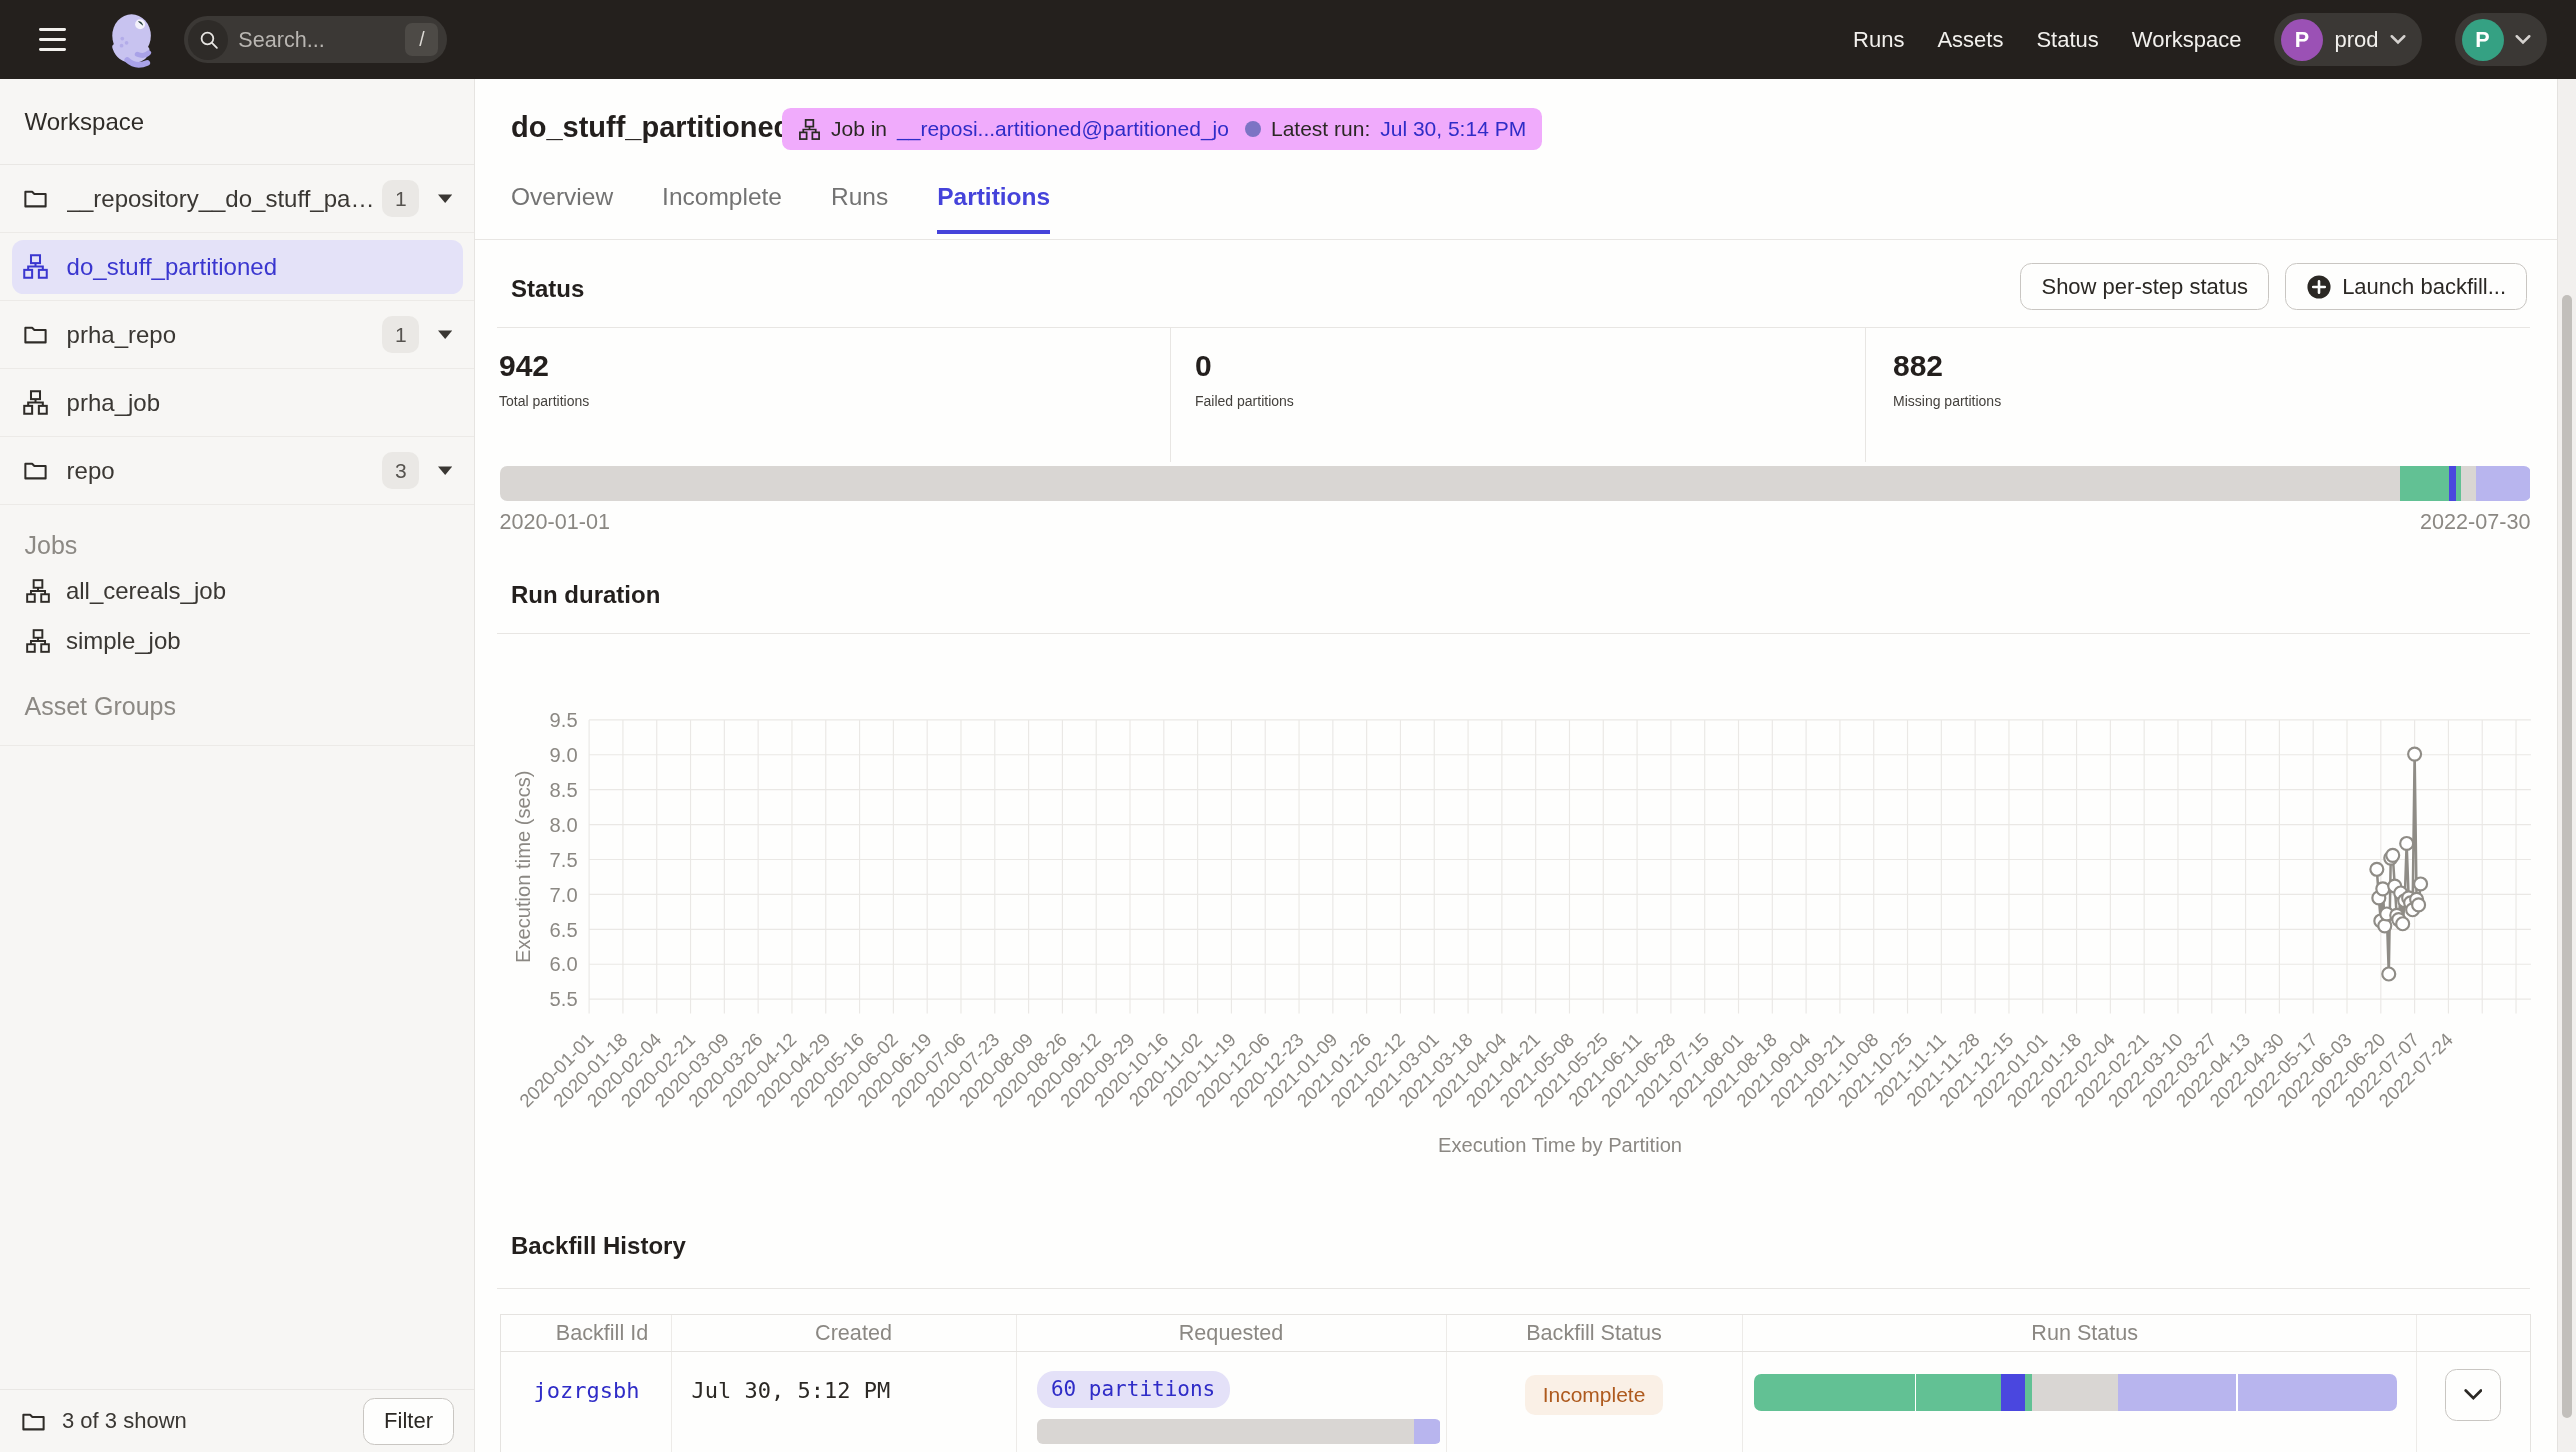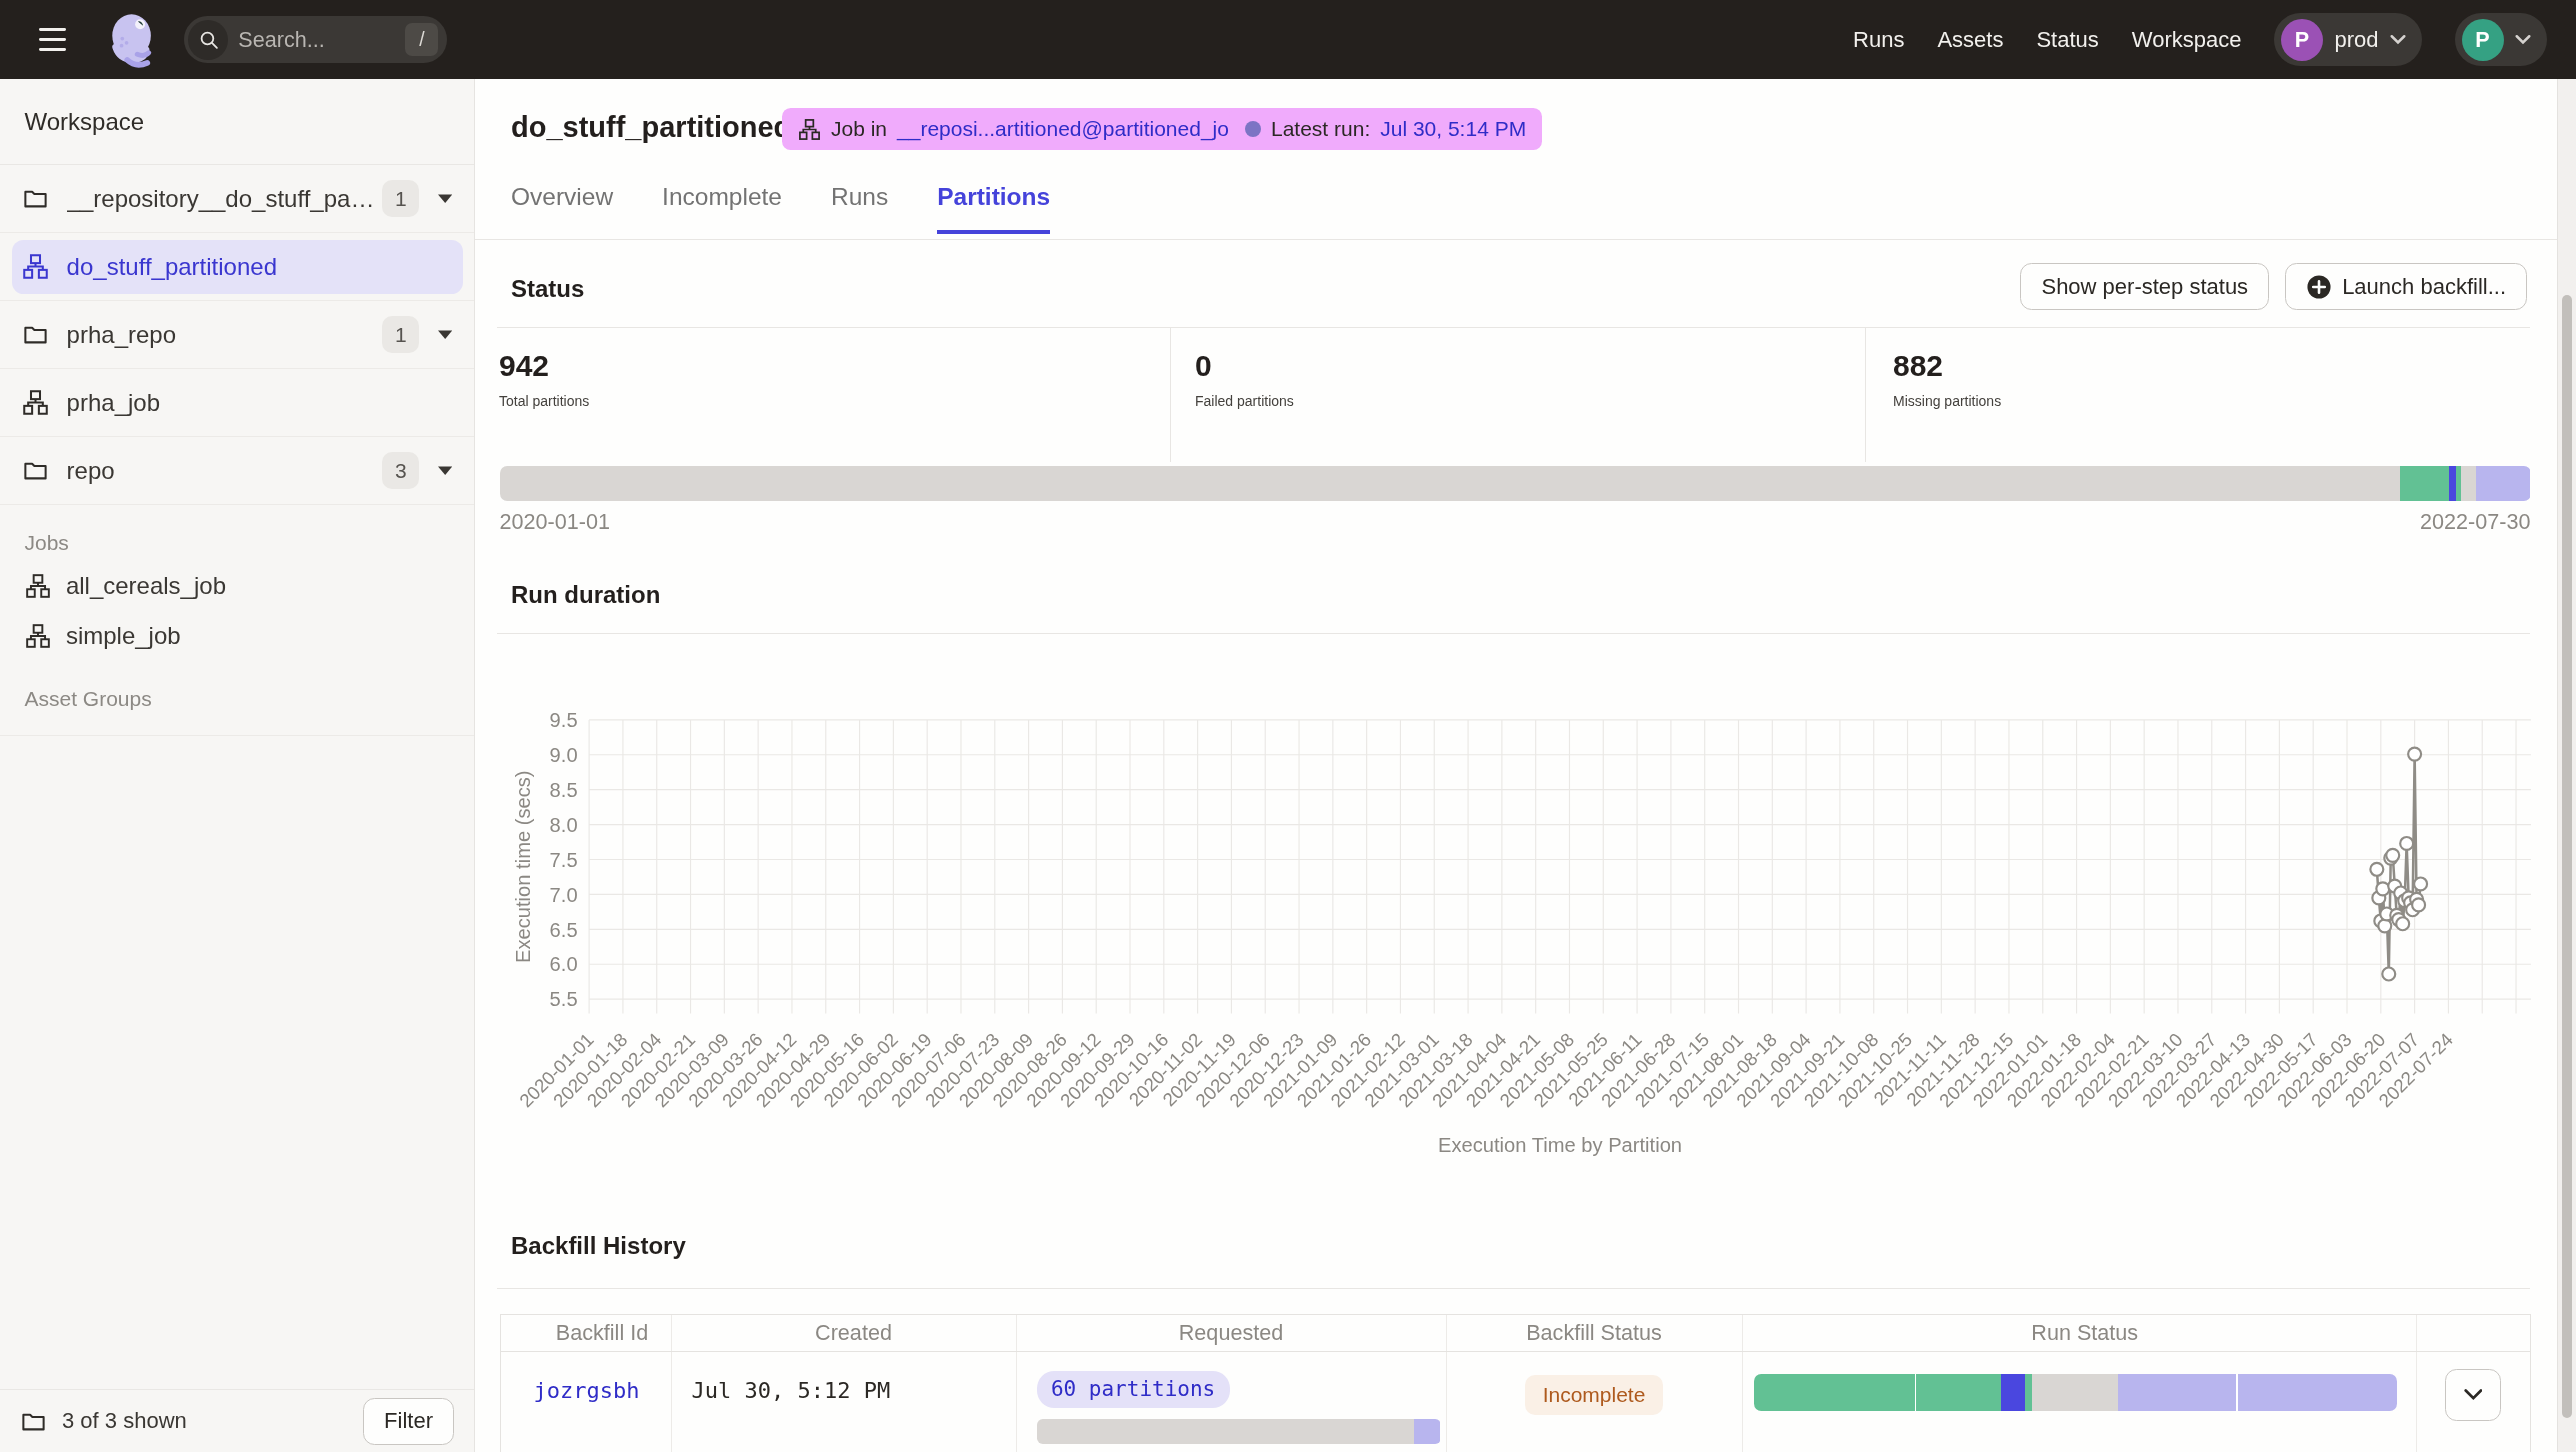--- a/index.html
+++ b/index.html
@@ -30,21 +30,21 @@
   .sidebar{position:absolute;left:0;top:79px;width:475px;height:1373px;background:#F7F6F4;border-right:1.4px solid #E6E4E1;}
   .ws-title{height:86px;display:flex;align-items:center;padding:0 24.5px;font-size:24px;color:#2F2C28;border-bottom:1.4px solid #E9E7E4;}
   .ws-row{height:68px;display:flex;align-items:center;padding:0 21.6px;border-bottom:1.4px solid #ECEAE7;cursor:pointer;position:relative;}
   .ws-row .icon{width:29px;margin-right:16px;display:flex;align-items:center;flex:0 0 auto;}
   .ws-label{font-size:24px;color:#3A3733;white-space:nowrap;overflow:hidden;text-overflow:ellipsis;flex:1;}
   .badge{min-width:37px;height:37px;border-radius:10px;background:#EAE8E5;color:#56534F;font-size:21px;display:flex;align-items:center;justify-content:center;padding:0 8.6px;margin-right:18.7px;}
   .ws-row.selected{border-bottom:1.4px solid #ECEAE7;background:transparent;}
   .ws-row.selected .sel-bg{position:absolute;left:11.5px;right:11.5px;top:6.5px;bottom:6.5px;background:#E4E2F8;border-radius:11.5px;}
   .ws-row.selected .icon,.ws-row.selected .ws-label{position:relative;z-index:1;}
   .ws-row.selected .ws-label{color:#3A36CF;}
-  .section-head{padding:26px 24.5px 5.8px;font-size:21px;color:#8C8984;}
+  .section-head{padding:26px 24.5px 5.8px;font-size:25px;color:#8C8984;}
   .mini-row{height:50px;display:flex;align-items:center;padding:0 24.5px;cursor:pointer;}
   .mini-row .icon{width:27px;margin-right:14.4px;display:flex;align-items:center;}
   .mini-row .ws-label{font-size:24px;}
   .group-block{border-bottom:1.4px solid #ECEAE7;padding-bottom:18.7px;}
   .sidebar-footer{position:absolute;left:0;right:0;bottom:0;height:63px;border-top:1.4px solid #E9E7E4;display:flex;align-items:center;padding:0 20px;}
   .sidebar-footer .icon{width:29px;margin-right:13px;display:flex;}
   .foot-label{font-size:22px;color:#3A3733;flex:1;}
   .btn{display:inline-flex;align-items:center;justify-content:center;gap:10px;height:47px;padding:0 20px;border:1.4px solid #C9C6C2;border-radius:11.5px;background:#FEFEFD;font-size:22px;color:#2B2824;cursor:pointer;white-space:nowrap;font-family:var(--sans);}
 
   

